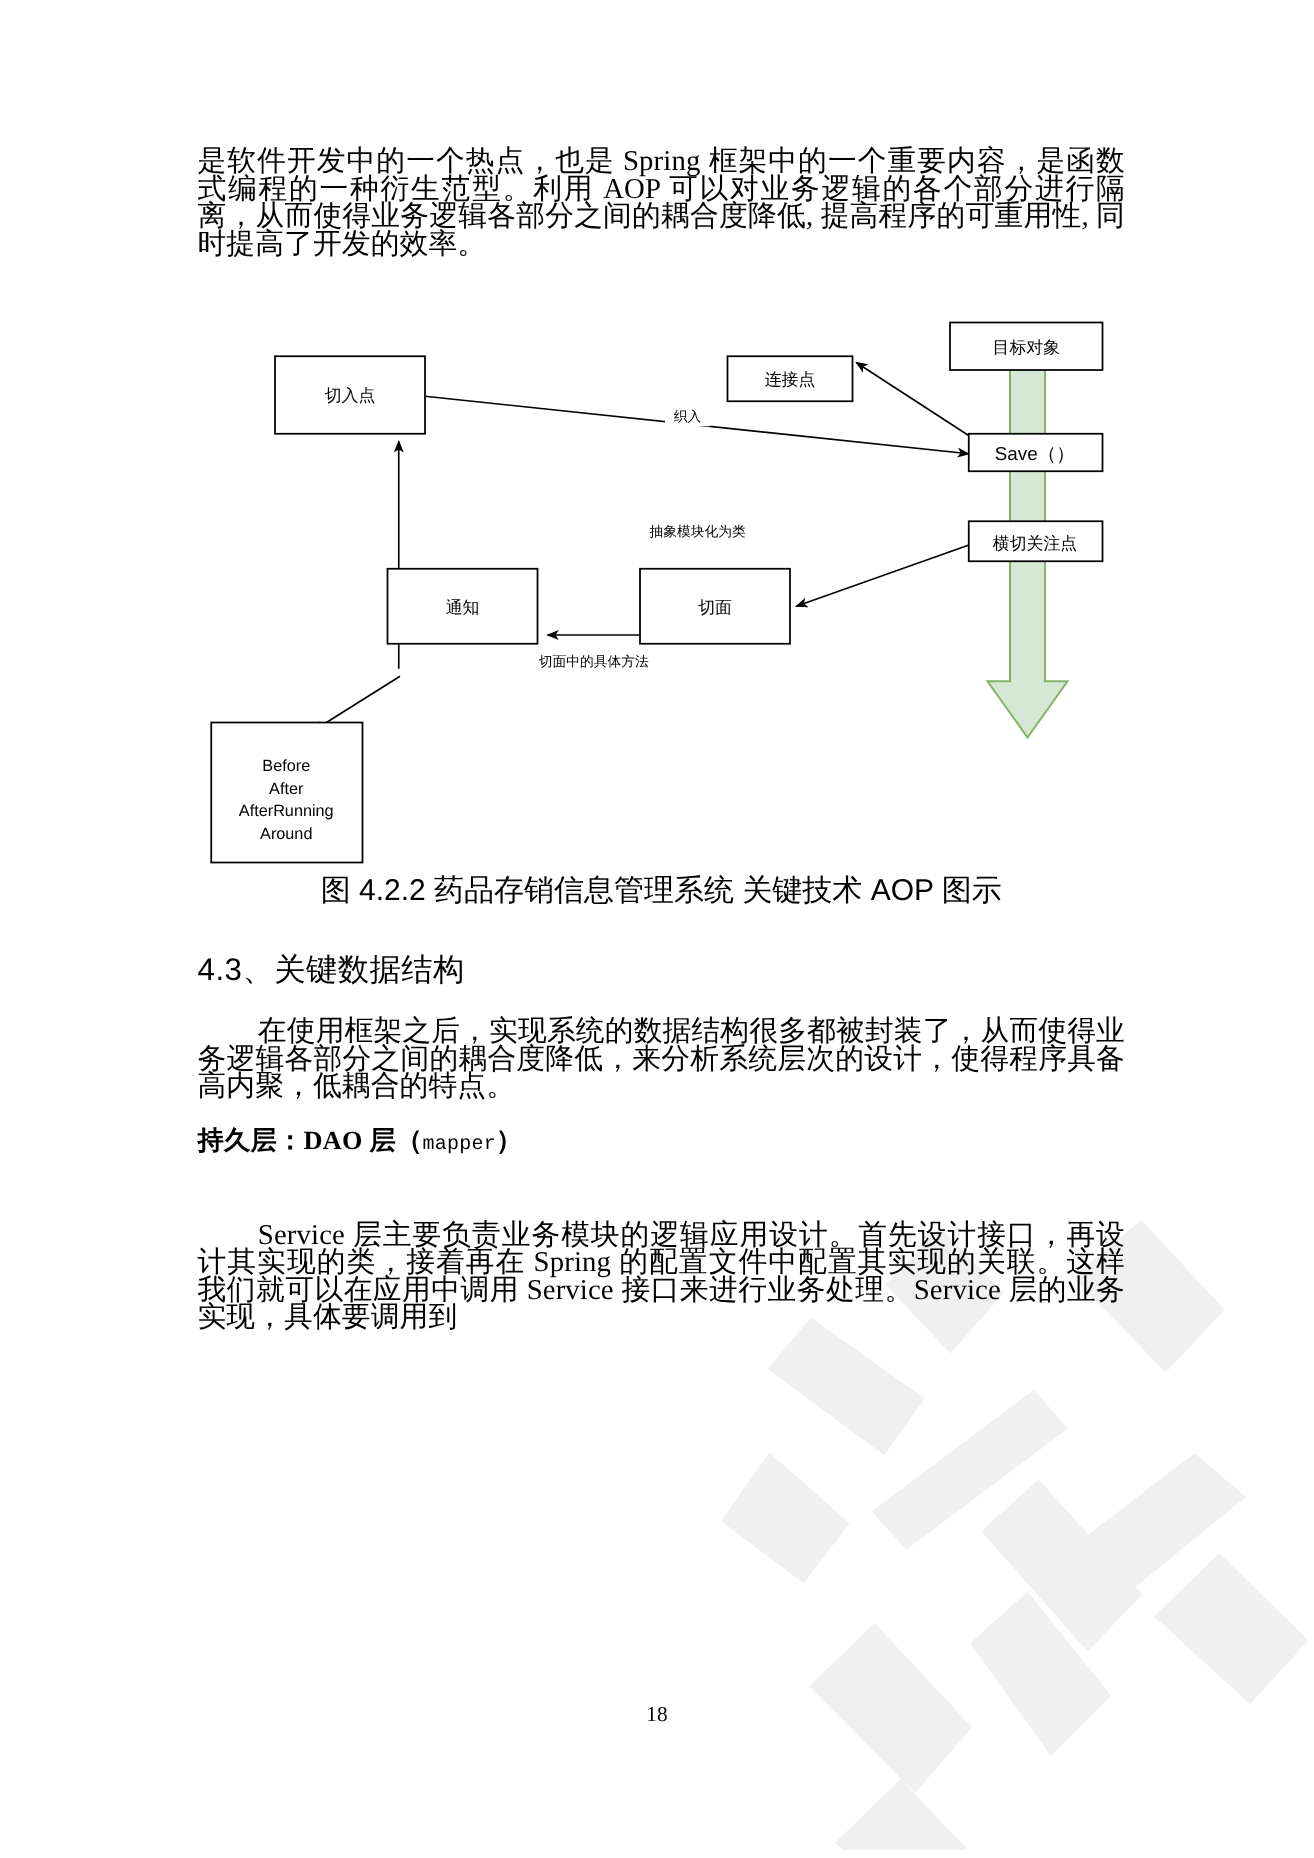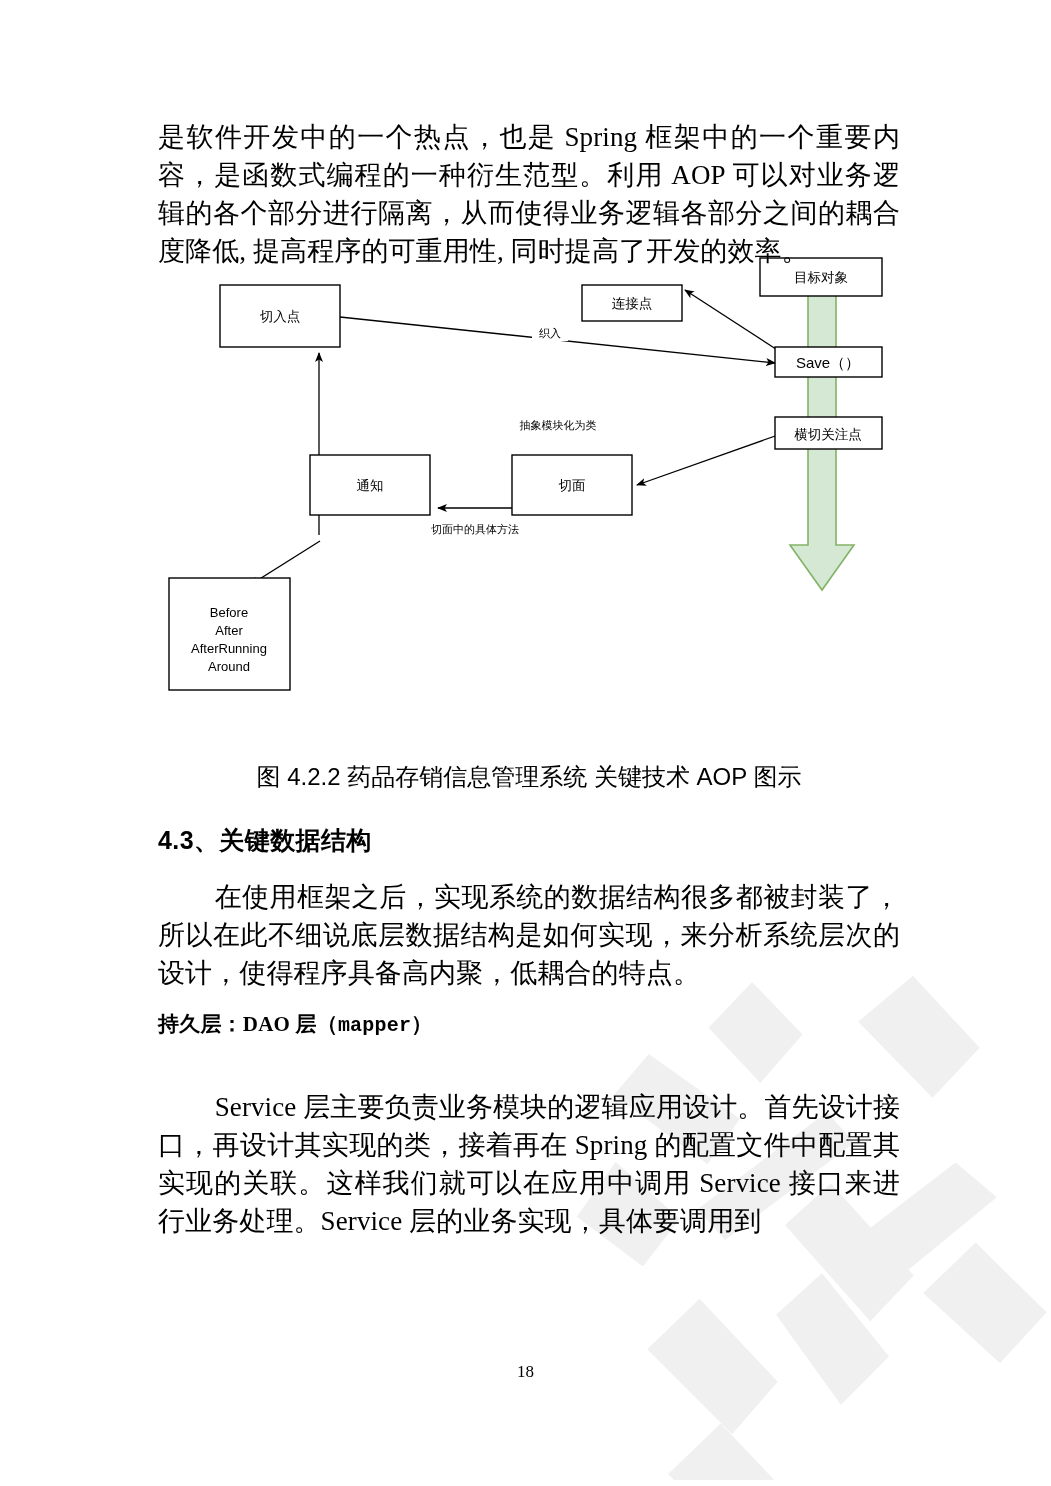--- a/index.html
+++ b/index.html
@@ -37,58 +37,58 @@
   .content {
     position: absolute;
     left: 158px;
     top: 0;
     width: 742px;
     z-index: 2;
   }
 
   p.body-text {
     margin: 0;
-    font-size: 27px;
-    line-height: 38px;
+    font-size: 23px;
+    line-height: 22px;
     text-align: justify;
     text-justify: inter-ideograph;
     letter-spacing: 0.1px;
   }
   p.indent { text-indent: 2.1em; }
 
   
   .fig-caption {
     margin: 0;
     text-align: center;
     font-size: 24px;
     line-height: 30px;
     font-family: "Liberation Sans", "DejaVu Sans", sans-serif;
   }
 
   
   h2.section-heading {
     margin: 0;
     font-size: 25px;
     line-height: 36px;
-    font-weight: bold;
+    font-weight: normal;
     font-family: "Liberation Sans", "DejaVu Sans", sans-serif;
     letter-spacing: 0.4px;
   }
   h3.sub-heading {
     margin: 0;
     font-size: 21px;
     line-height: 32px;
     font-weight: bold;
     font-family: "Liberation Serif", "DejaVu Serif", serif;
     letter-spacing: 0.2px;
   }
   h3.sub-heading .mono {
     font-family: "Liberation Mono", "DejaVu Sans Mono", monospace;
-    font-weight: bold;
-    font-size: 20px;
+    font-weight: normal;
+    font-size: 16px;
   }
 
   
   .page-number {
     position: absolute;
     left: 0;
     right: 0;
     top: 1362px;
     text-align: center;
     font-size: 17px;
@@ -237,21 +237,21 @@
     <p class="body-text">是软件开发中的一个热点，也是 Spring 框架中的一个重要内容，是函数式编程的一种衍生范型。利用 AOP 可以对业务逻辑的各个部分进行隔离，从而使得业务逻辑各部分之间的耦合度降低, 提高程序的可重用性, 同时提高了开发的效率。</p>
 
     <div style="height:492px"></div>
 
     <p class="fig-caption">图 4.2.2 药品存销信息管理系统 关键技术 AOP 图示</p>
 
     <div style="height:30px"></div>
     <h2 class="section-heading">4.3、关键数据结构</h2>
 
     <div style="height:20px"></div>
-    <p class="body-text indent">在使用框架之后，实现系统的数据结构很多都被封装了，所以在此不细说底层数据结构是如何实现，来分析系统层次的设计，使得程序具备高内聚，低耦合的特点。</p>
+    <p class="body-text indent">在使用框架之后，实现系统的数据结构很多都被封装了，从而使得业务逻辑各部分之间的耦合度降低，来分析系统层次的设计，使得程序具备高内聚，低耦合的特点。</p>
 
     <div style="height:16px"></div>
     <h3 class="sub-heading"><span>持久层：DAO 层（</span><span class="mono">mapper</span><span>）</span></h3>
 
     <div style="height:14px"></div>
 
     <div style="height:18px"></div>
 
     <div style="height:14px"></div>
     <p class="body-text indent">Service 层主要负责业务模块的逻辑应用设计。首先设计接口，再设计其实现的类，接着再在 Spring 的配置文件中配置其实现的关联。这样我们就可以在应用中调用 Service 接口来进行业务处理。Service 层的业务实现，具体要调用到</p>

